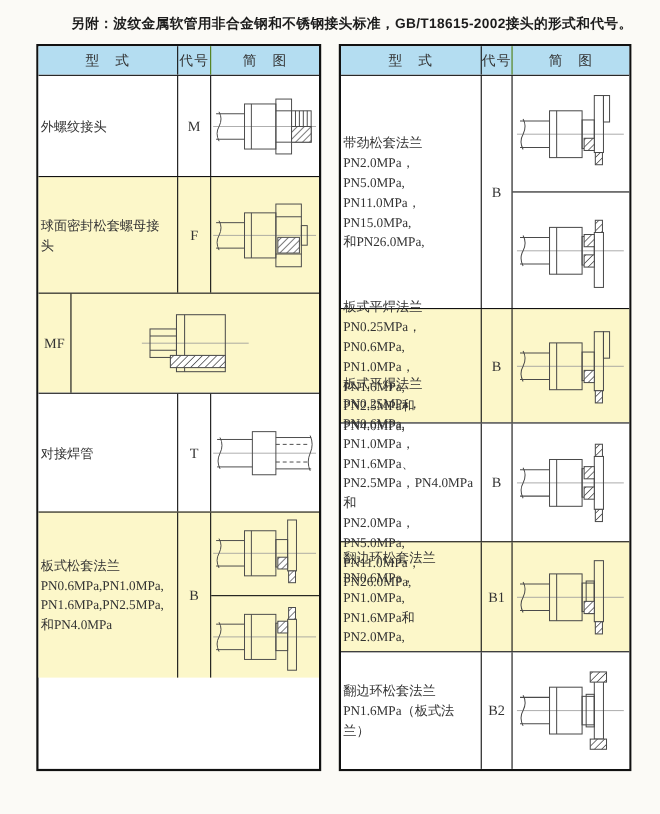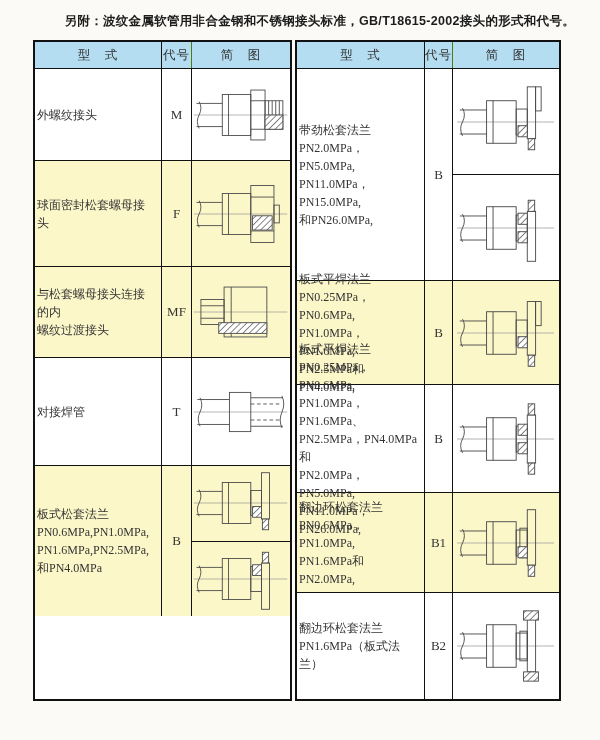--- a/index.html
+++ b/index.html
@@ -7,21 +7,21 @@
     width:600px;height:740px;position:relative;overflow:hidden;
     background:var(--page-bg,#fbfaf6);
     font-family:"Liberation Serif","DejaVu Serif",serif;
     color:#222;
   }
   .page-title{
     position:absolute;left:35px;top:13px;width:540px;
     font-family:"Liberation Sans","DejaVu Sans",sans-serif;
     font-weight:bold;font-size:12.5px;letter-spacing:.3px;color:#1c1c1c;text-align:right;
   }
-  .tables{position:absolute;left:33px;top:40px;display:flex;gap:3px;}
+  .tables{position:absolute;left:33px;top:40px;display:flex;gap:16px;}
   .tbl{
     background:#fff;border:2px solid #111;box-sizing:border-box;
     display:flex;flex-direction:column;
   }
   #tbl-left{width:259px;--wt:127px;--wc:30px;}
   #tbl-right{width:266px;--wt:128px;--wc:28px;}
   .thead{display:flex;background:var(--header-bg,#b4ddf1);height:26px;box-sizing:border-box;}
   .trow{display:flex;border-top:1px solid #111;box-sizing:border-box;background:#fff;}
   .trow.hl{background:var(--hl-bg,#fcf7c9);}
   .cell{box-sizing:border-box;}
@@ -115,22 +115,20 @@
                   <line x1="66" y1="21" x2="92" y2="21"></line>
                   <line x1="66" y1="59" x2="92" y2="59"></line>
                   <rect x="92" y="30" width="6" height="20" fill="none"></rect>
                   <rect x="68" y="42" width="22" height="16" fill="url(#hatch)"></rect>
                 </g>
               </svg>
             </div>
           </div>
         </div>
         <div class="trow hl" style="height: 91px;">
-          <div class="cell c-type">与松套螺母接头连接的内
-螺纹过渡接头</div>
           <div class="cell c-code">MF</div>
           <div class="cell c-diag">
             <div class="sub">
               <svg viewBox="0 0 110 80" width="102" height="74">
                 <line x1="2" y1="40" x2="107" y2="40" stroke="#999" stroke-width="0.8"></line>
                 <g stroke="#4a4a4a" stroke-width="1" fill="none">
                   <rect x="10" y="26" width="26" height="28" fill="none"></rect>
                   <line x1="10" y1="33" x2="36" y2="33"></line>
                   <line x1="10" y1="47" x2="36" y2="47"></line>
                   <rect x="36" y="12" width="48" height="56" fill="none"></rect>

